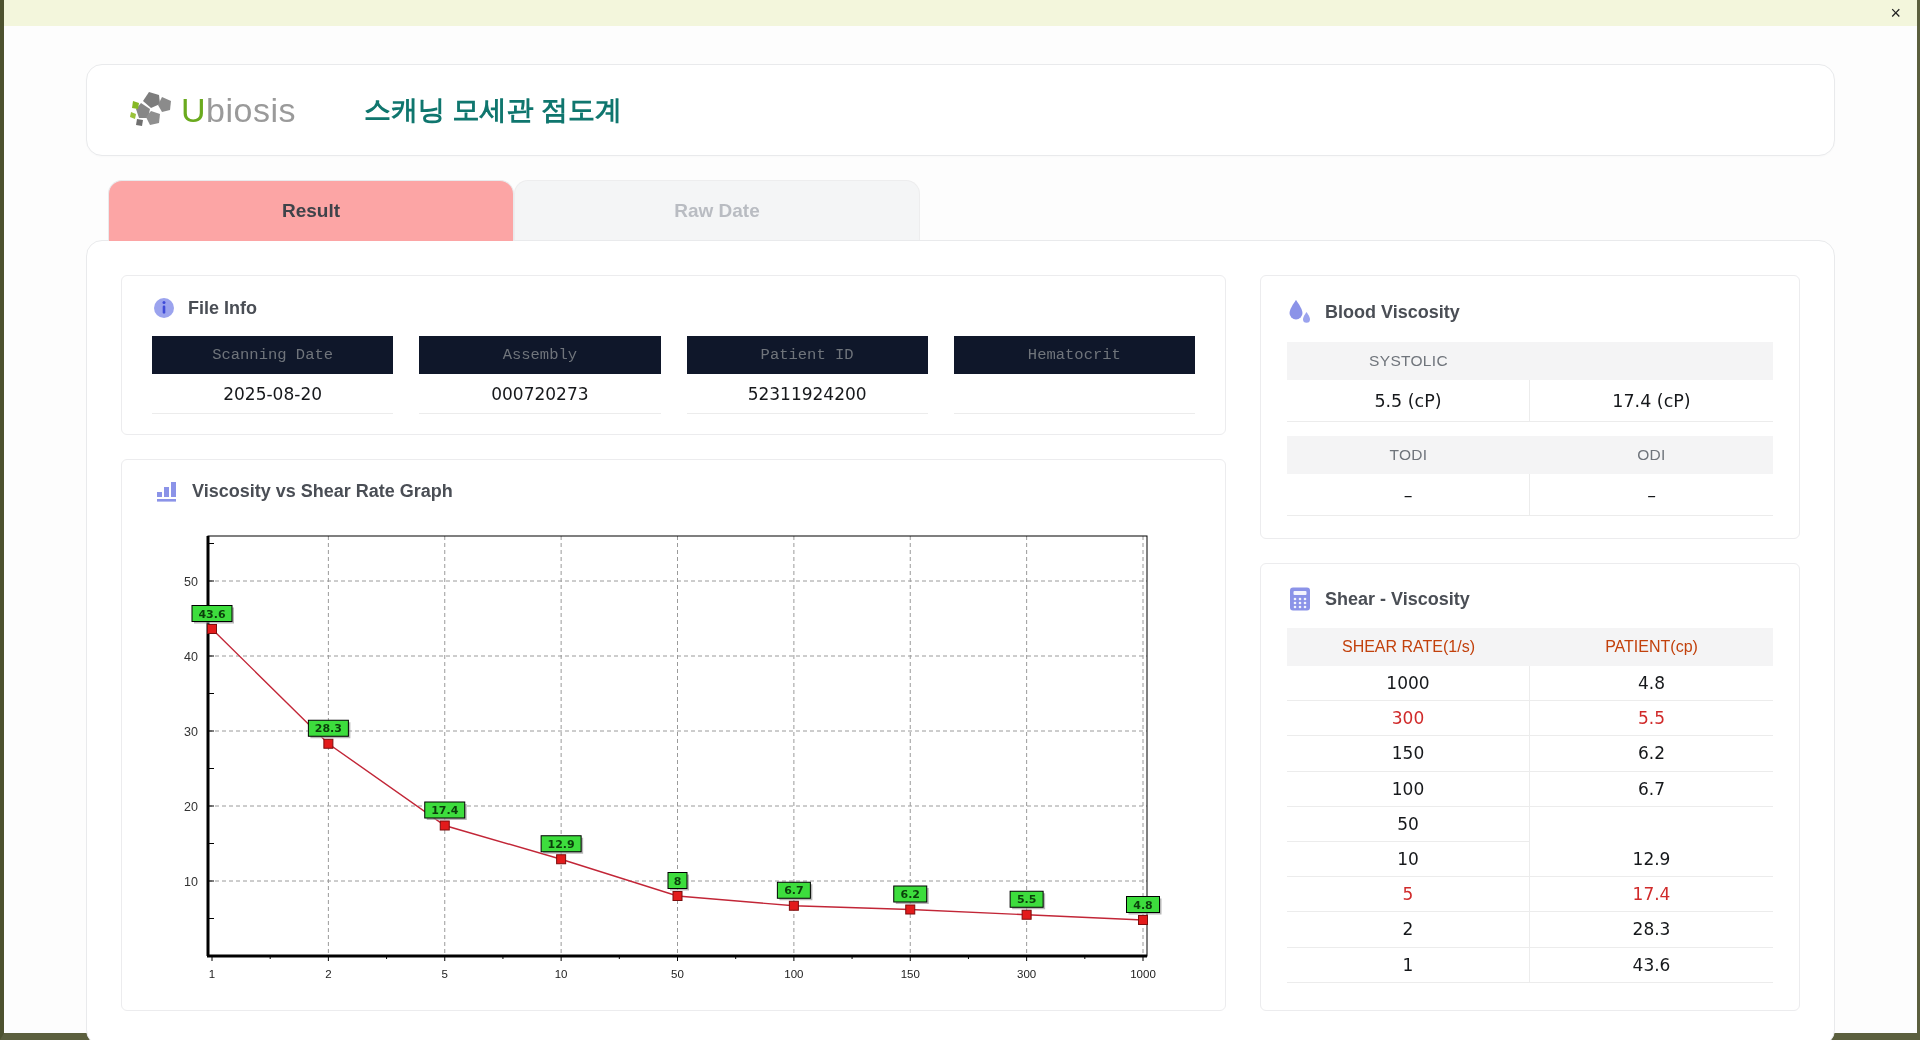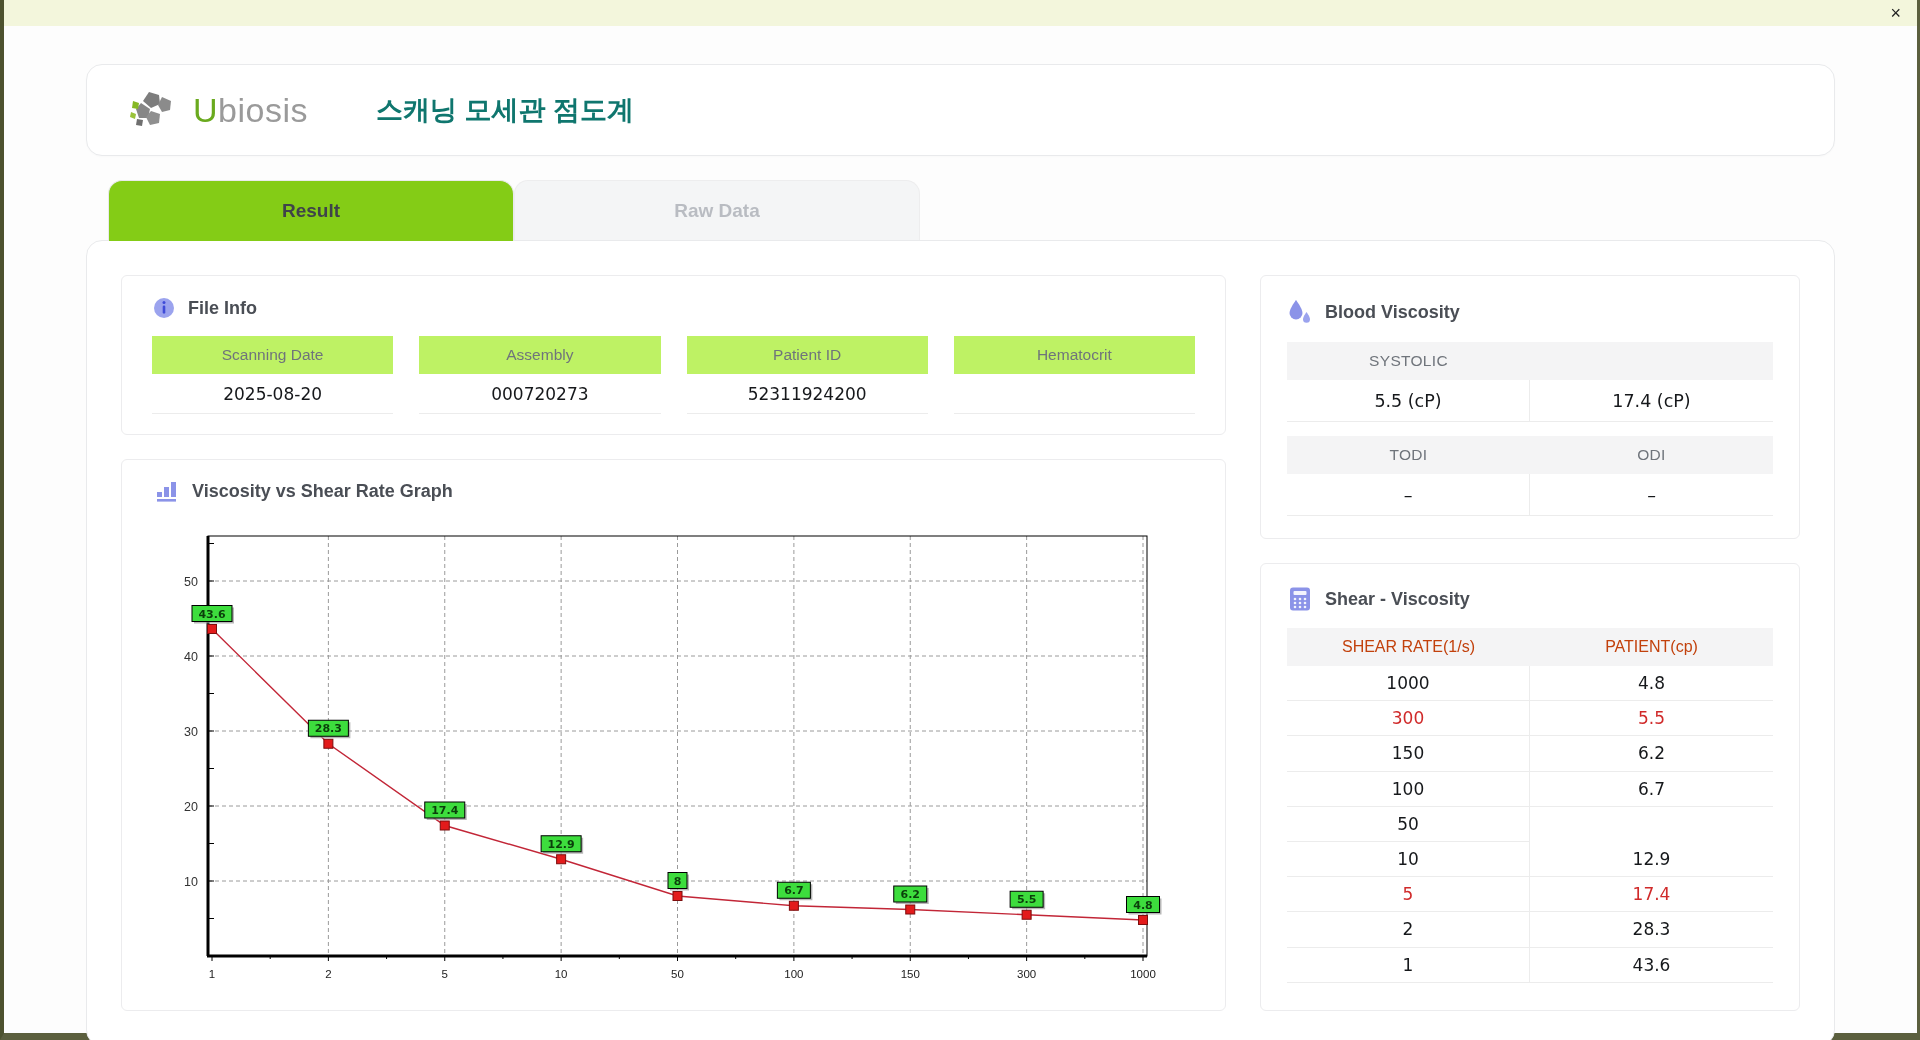--- a/index.html
+++ b/index.html
@@ -9,46 +9,46 @@
     border-left:4px solid #4d522f; border-right:3px solid #5b5f3e; border-bottom:7px solid #5b5f3e;
     background:#fdfdfd; }
   .titlebar { height:26px; flex:0 0 26px; background:#f3f6dc; display:flex;
     justify-content:flex-end; align-items:center; padding:0 16px; }
   .close-btn { font-size:18px; line-height:1; color:#222; cursor:default; font-weight:400; }
   .content { flex:1; padding:38px 82px 0 82px; display:flex; flex-direction:column; }
 
   .header-card { height:92px; flex:0 0 92px; border:1px solid #e9eaec; border-radius:16px;
     background:#fff; display:flex; align-items:center; padding:0 42px; margin-bottom:24px;
     box-shadow:0 1px 2px rgba(0,0,0,0.02); }
-  .brand { display:flex; align-items:center; gap:18px; }
+  .brand { display:flex; align-items:center; gap:6px; }
   .brand-text { font-size:34px; letter-spacing:0.5px; font-weight:500; color:#9a9a9a; }
   .brand-text .u { color:#6aaa1e; }
   .app-title { margin-left:68px; font-size:27px; font-weight:700; color:#0f766e; }
 
   .tabs { display:flex; margin-left:22px; height:60px; flex:0 0 60px; position:relative; z-index:2; }
   .tab { width:406px; display:flex; align-items:center; justify-content:center;
     font-size:19px; font-weight:700; border-top-left-radius:14px; border-top-right-radius:14px; }
-  .tab.active { background:#84cc16; border:1px solid #e9eaec; border-bottom:none; color:#3f434a;
+  .tab.active { background:#fca5a5; border:1px solid #e9eaec; border-bottom:none; color:#3f434a;
     margin-bottom:-1px; }
   .tab.inactive { background:#f4f5f6; border:1px solid #ededee; border-bottom:none; color:#b9bcc2; }
 
   .panel { flex:1; border:1px solid #e9eaec; border-radius:16px; background:#fff;
     margin-bottom:12px; padding:34px; display:flex; gap:34px; position:relative; z-index:1; }
 
   .left-col { width:1105px; flex:0 0 1105px; display:flex; flex-direction:column; gap:24px; }
   .right-col { flex:1; display:flex; flex-direction:column; gap:24px; }
 
   .card { border:1px solid #ececee; border-radius:6px; background:#fff; }
   .card-title-row { display:flex; align-items:center; gap:12px; }
   .card-title { font-size:18px; font-weight:700; color:#4a4e55; }
 
   .file-info-card { flex:0 0 158px; padding:20px 30px; }
   .fi-grid { margin-top:16px; display:grid; grid-template-columns:repeat(4,1fr); column-gap:26px; }
-  .cell-label { height:38px; background:#bef264; display:flex; align-items:center; justify-content:center;
-    color:#6f747b; font-size:15.5px; }
+  .cell-label { height:38px; background:#0f172a; display:flex; align-items:center; justify-content:center;
+    color:#6f747b; font-size:15.5px;font-family:Liberation Mono, monospace; }
   .cell-value { height:40px; display:flex; align-items:center; justify-content:center;
     font-family:"DejaVu Sans", sans-serif; font-size:17px; color:#16181b; border-bottom:1px solid #ececec; }
 
   .graph-card { flex:1; padding:18px 20px 10px 20px; }
   .graph-card .card-title-row { padding-left:12px; }
   #chart-wrap { margin-top:14px; }
 
   .blood-card { flex:0 0 246px; padding:22px 26px; }
   .metric-grid { margin-top:16px; }
   .metric-head { display:grid; grid-template-columns:1fr 1fr; background:#f4f4f5; height:38px; }
@@ -94,21 +94,21 @@
             <polygon points="2,23 7,25 6,30 1,28" fill="#9ac33a"></polygon>
           </svg>
         </span>
         <span class="brand-text"><span class="u">U</span><span>biosis</span></span>
       </div>
       <div class="app-title">스캐닝 모세관 점도계</div>
     </div>
 
     <div class="tabs">
       <div class="tab active">Result</div>
-      <div class="tab inactive">Raw Data</div>
+      <div class="tab inactive">Raw Date</div>
     </div>
 
     <div class="panel">
 
       <div class="left-col">
 
         <div class="card file-info-card">
           <div class="card-title-row">
             <span class="icon">
               <svg width="24" height="24" viewBox="0 0 24 24">

